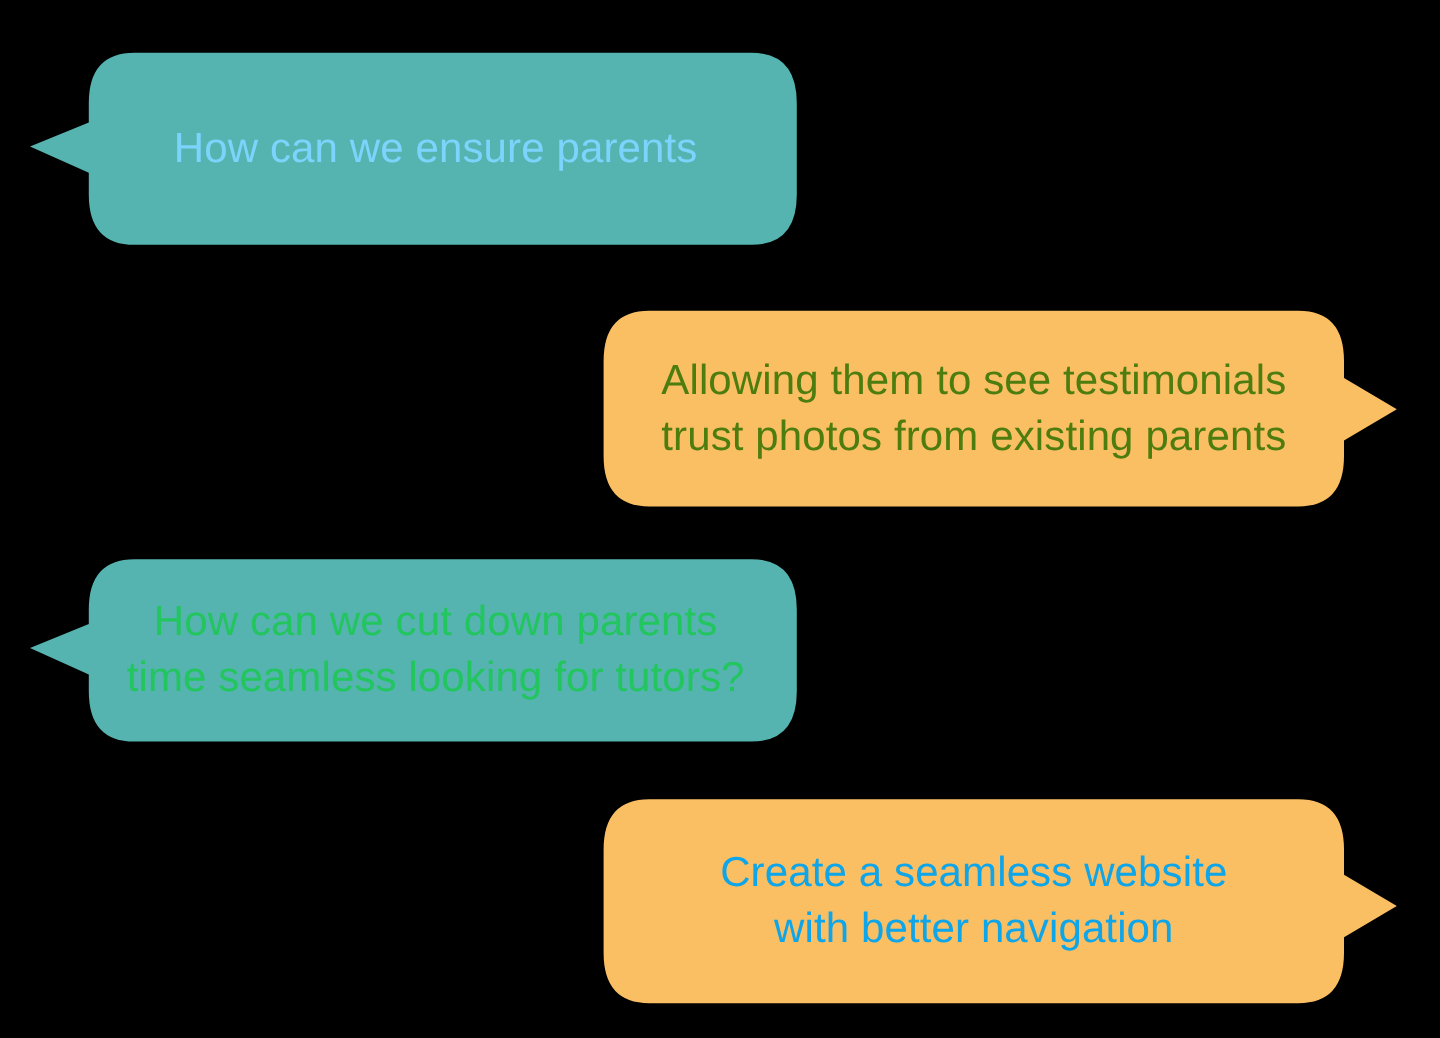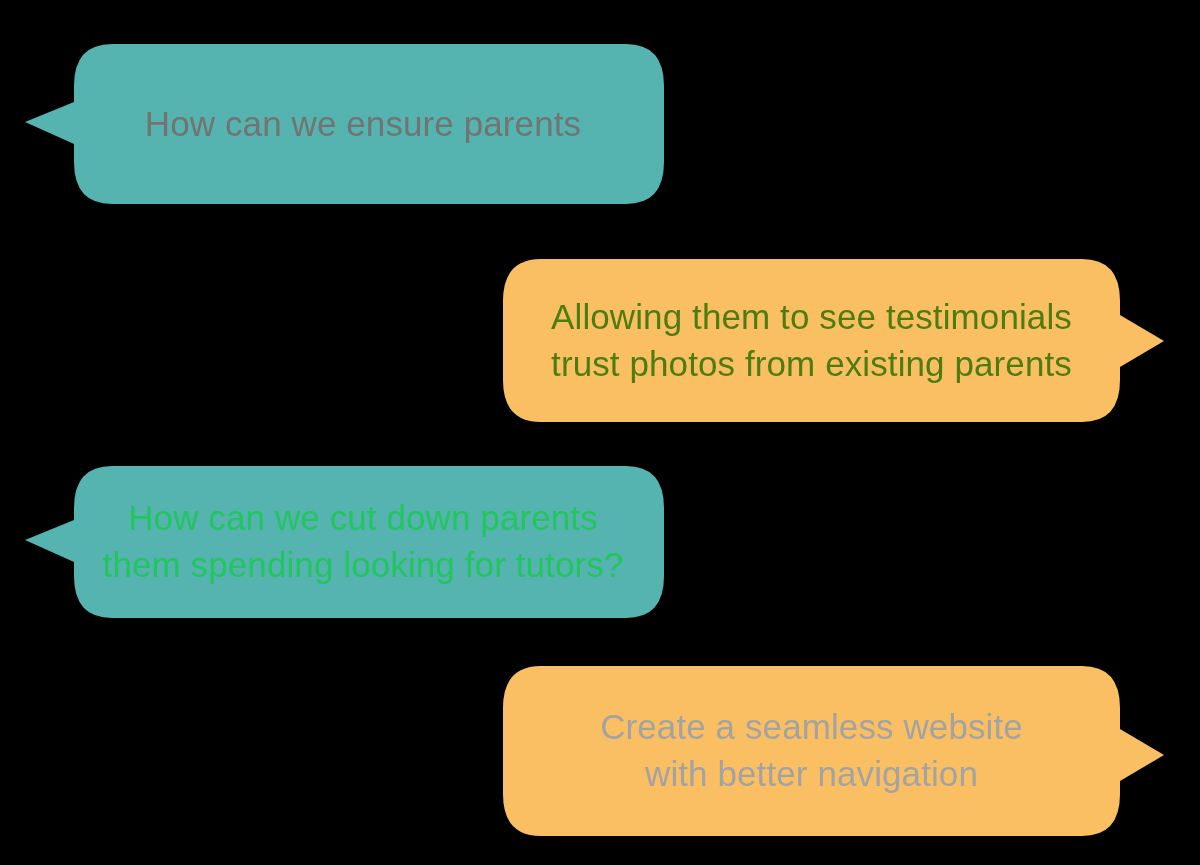--- a/index.html
+++ b/index.html
@@ -59,21 +59,21 @@
     left: 24px;
     top: 44px;
     width: 640px;
     height: 160px;
   }
   #bubble-1 .bubble-text {
     left: 38px;
     width: 602px;
     height: 160px;
     font-size: 35px;
-    color: #737373;
+    color: #7dd3fc;
     font-weight: 400;
   }
 
   
   #bubble-2 {
     left: 503px;
     top: 259px;
     width: 662px;
     height: 163px;
   }
@@ -107,21 +107,21 @@
     left: 503px;
     top: 666px;
     width: 662px;
     height: 170px;
   }
   #bubble-4 .bubble-text {
     left: 0px;
     width: 617px;
     height: 170px;
     font-size: 35px;
-    color: #a3a3a3;
+    color: #0ea5e9;
     font-weight: 400;
   }
 </style>
 </head>
 <body>
 
 <div id="stage">
 
   <div class="bubble" id="bubble-1">
     <svg width="640" height="160" viewBox="0 0 640 160">
@@ -174,21 +174,21 @@
                L 88 152
                Q 50 152 50 110
                L 50 96
                L 1 74
                L 50 54
                L 50 42
                Q 50 0 88 0 Z" fill="#55B4B0"></path>
     </svg>
     <div class="bubble-text">
       <span class="line">How can we cut down parents</span>
-      <span class="line">them spending looking for tutors?</span>
+      <span class="line">time seamless looking for tutors?</span>
     </div>
   </div>
 
   <div class="bubble" id="bubble-4">
     <svg width="662" height="170" viewBox="0 0 662 170">
       <path d="M 38 0
                L 579 0
                Q 617 0 617 42
                L 617 63
                L 661 89

